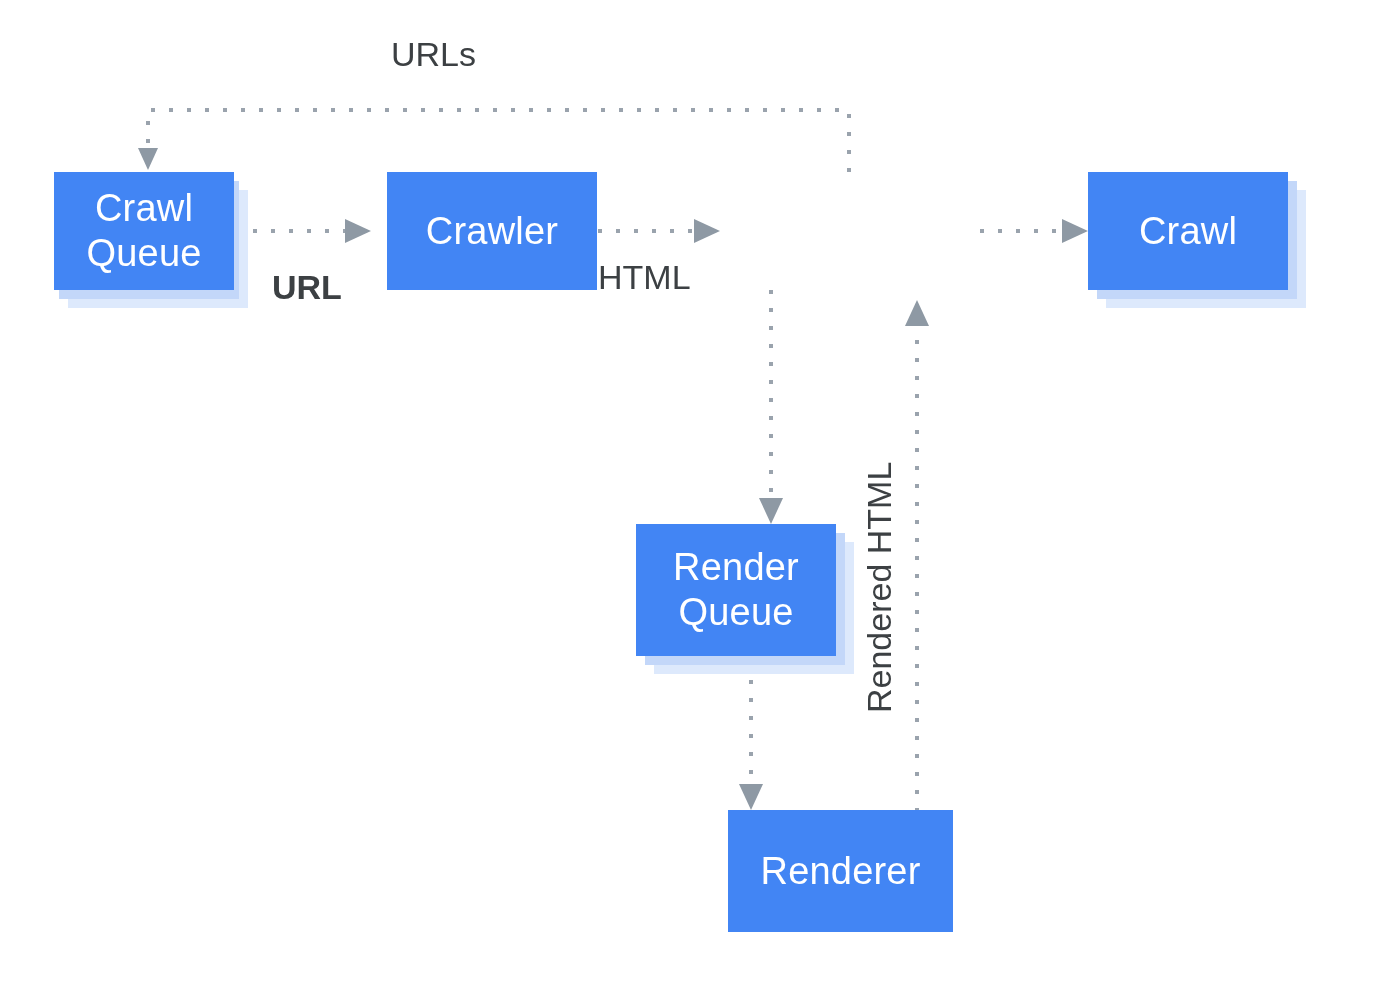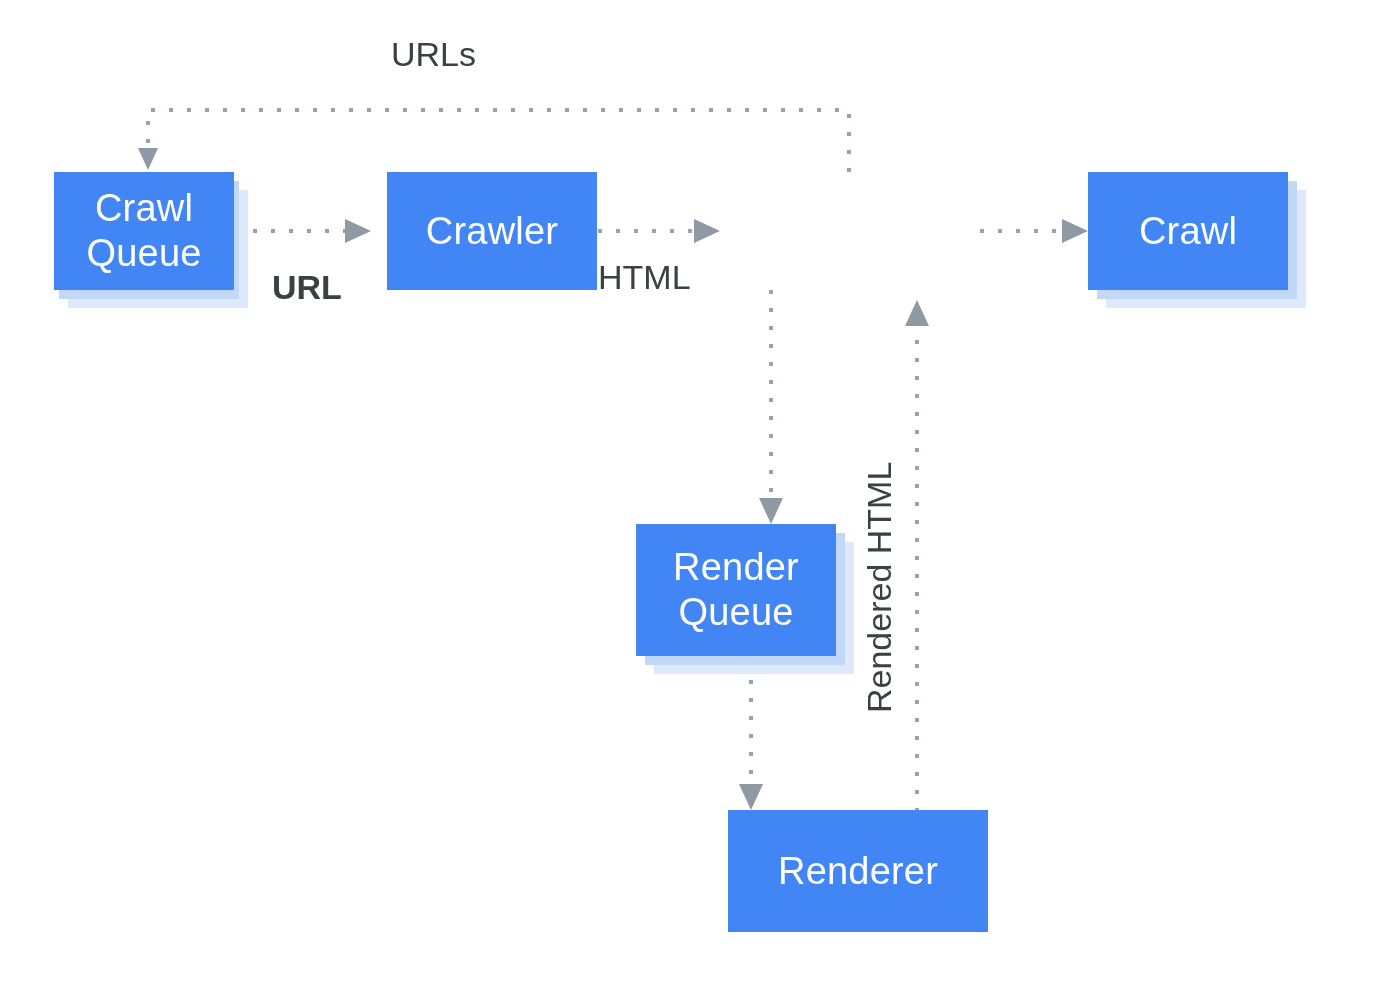--- a/index.html
+++ b/index.html
@@ -142,21 +142,21 @@
     <span class="node-label">Crawl</span>
   </div>
 
   <div class="stack-sheet sheet-far" style="left:654px; top:542px; width:200px; height:132px;"></div>
   <div class="stack-sheet sheet-near" style="left:645px; top:533px; width:200px; height:132px;"></div>
   <div class="node" style="left:636px; top:524px; width:200px; height:132px;">
     <span class="node-label">Render
 Queue</span>
   </div>
 
-  <div class="node" style="left:728px; top:810px; width:260px; height:122px;">
+  <div class="node" style="left:728px; top:810px; width:225px; height:122px;">
     <span class="node-label">Renderer</span>
   </div>
 
   <div class="edge-label" style="left:391px; top:36px;">URLs</div>
   <div class="edge-label" style="left:272px; top:269px;font-weight:bold;">URL</div>
   <div class="edge-label" style="left:598px; top:259px;">HTML</div>
   <div class="edge-label rot" style="left:861px; top:713px;">Rendered HTML</div>
 
 </div>
 

